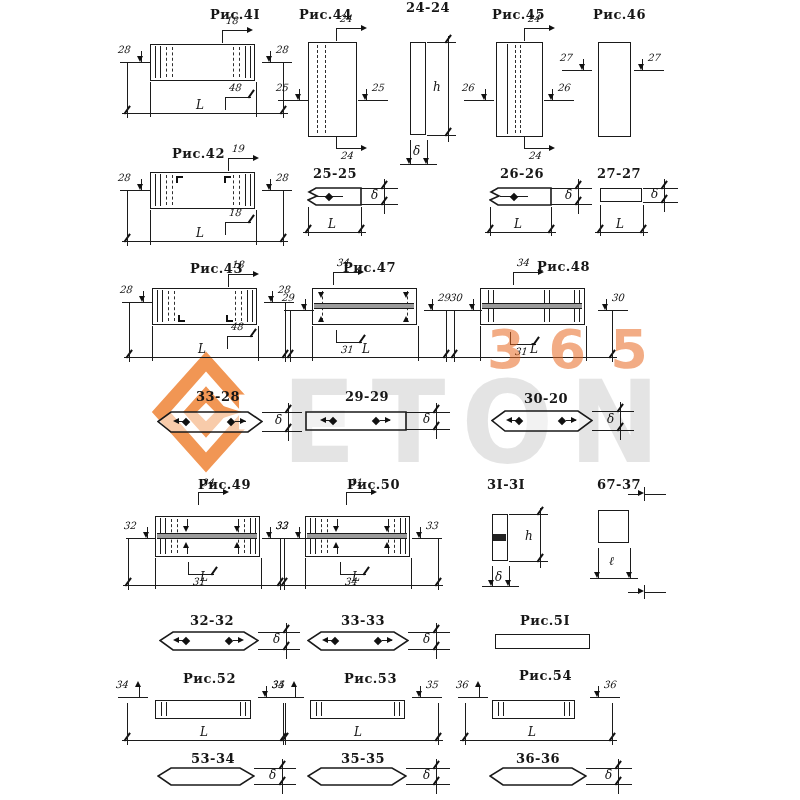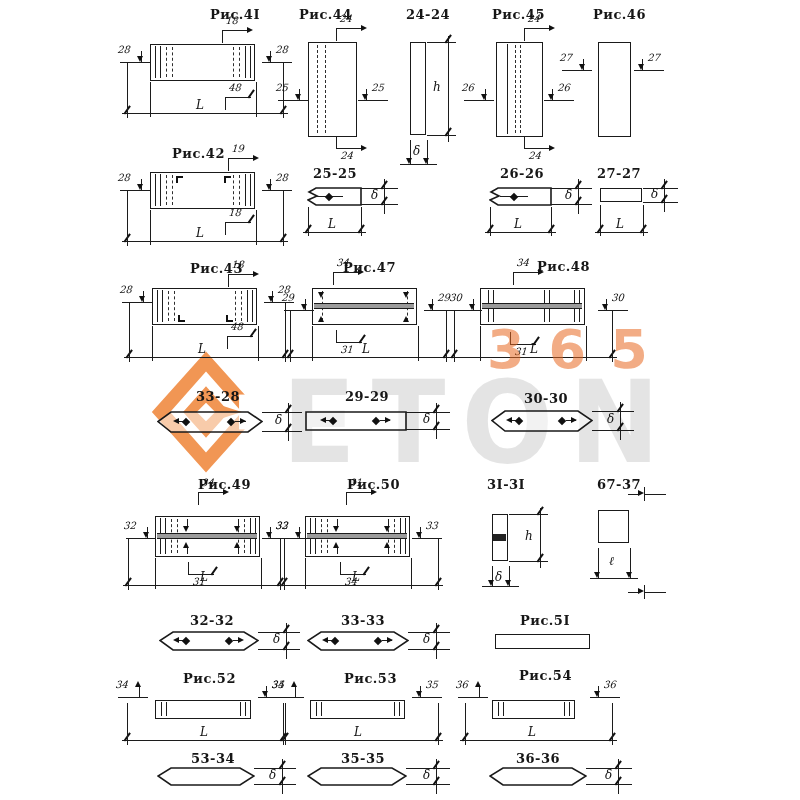--- a/index.html
+++ b/index.html
@@ -95,21 +95,21 @@
       <div class="ln" style="left: 278px; top: 100px; width: 30px; height: 1.3px;"></div>
       <div class="ln" style="left: 299px; top: 89px; width: 1.3px; height: 11px;"></div>
       <div class="tri tri-d" style="left: 295px; top: 94px;"></div>
       <div class="lbl" style="left: 276px; top: 82px;">25</div>
       <div class="ln" style="left: 358px; top: 100px; width: 30px; height: 1.3px;"></div>
       <div class="ln" style="left: 366px; top: 89px; width: 1.3px; height: 11px;"></div>
       <div class="tri tri-d" style="left: 362px; top: 94px;"></div>
       <div class="lbl" style="left: 372px; top: 82px;">25</div>
     </div>
     <div class="fig">
-      <div class="title" style="left: 406px; top: 7px; text-align: center;">24-24</div>
+      <div class="title" style="left: 406px; top: 0; text-align: center;">24-24</div>
       <div class="rect" style="left: 410px; top: 42px; width: 14px; height: 91px;"></div>
       <div class="ln" style="left: 427px; top: 42px; width: 29px; height: 1.2px;"></div>
       <div class="ln" style="left: 427px; top: 135px; width: 29px; height: 1.2px;"></div>
       <div class="ln" style="left: 448px; top: 36px; width: 1.2px; height: 106px;"></div>
       <div class="slash" style="left: 443px; top: 38px;"></div>
       <div class="slash" style="left: 443px; top: 131px;"></div>
       <div class="dimlbl" style="left: 433px; top: 80px;">h</div>
       <div class="ln" style="left: 410px; top: 140px; width: 1.2px; height: 24px;"></div>
       <div class="ln" style="left: 427px; top: 140px; width: 1.2px; height: 24px;"></div>
       <div class="tri tri-d" style="left: 406px; top: 158px;"></div>
@@ -384,21 +384,21 @@
       <div class="tri tri-r" style="left: 385px; top: 417px;"></div>
       <div class="diam" style="left: 373px; top: 418px;"></div>
       <div class="ln" style="left: 406px; top: 412px; width: 44px; height: 1.2px;"></div>
       <div class="ln" style="left: 406px; top: 429px; width: 44px; height: 1.2px;"></div>
       <div class="ln" style="left: 436px; top: 403px; width: 1.2px; height: 36px;"></div>
       <div class="slash" style="left: 431px; top: 408px;"></div>
       <div class="slash" style="left: 431px; top: 425px;"></div>
       <div class="dimlbl" style="left: 423px; top: 412px;">δ</div>
     </div>
     <div class="fig">
-      <div class="title" style="left: 524px; top: 391px;">30-30</div>
+      <div class="title" style="left: 524px; top: 391px;">30-20</div>
       <svg width="102" height="22" style="position: absolute; left: 491px; top: 410px;">
         <path d="M14 1 L87 1 L101 10.5 L87 21 L14 21 L1 10.5 Z" fill="rgba(255,255,255,0.5)" stroke="#1a1a1a" stroke-width="1.6"></path>
       </svg>
       <div class="ln" style="left: 510px; top: 420.3px; width: 9px; height: 1.2px;"></div>
       <div class="tri tri-l" style="left: 506px; top: 417px;"></div>
       <div class="diam" style="left: 516px; top: 418px;"></div>
       <div class="ln" style="left: 566px; top: 420.3px; width: 10px; height: 1.2px;"></div>
       <div class="tri tri-r" style="left: 571px; top: 417px;"></div>
       <div class="diam" style="left: 559px; top: 418px;"></div>
       <div class="ln" style="left: 592px; top: 411px; width: 42px; height: 1.2px;"></div>

